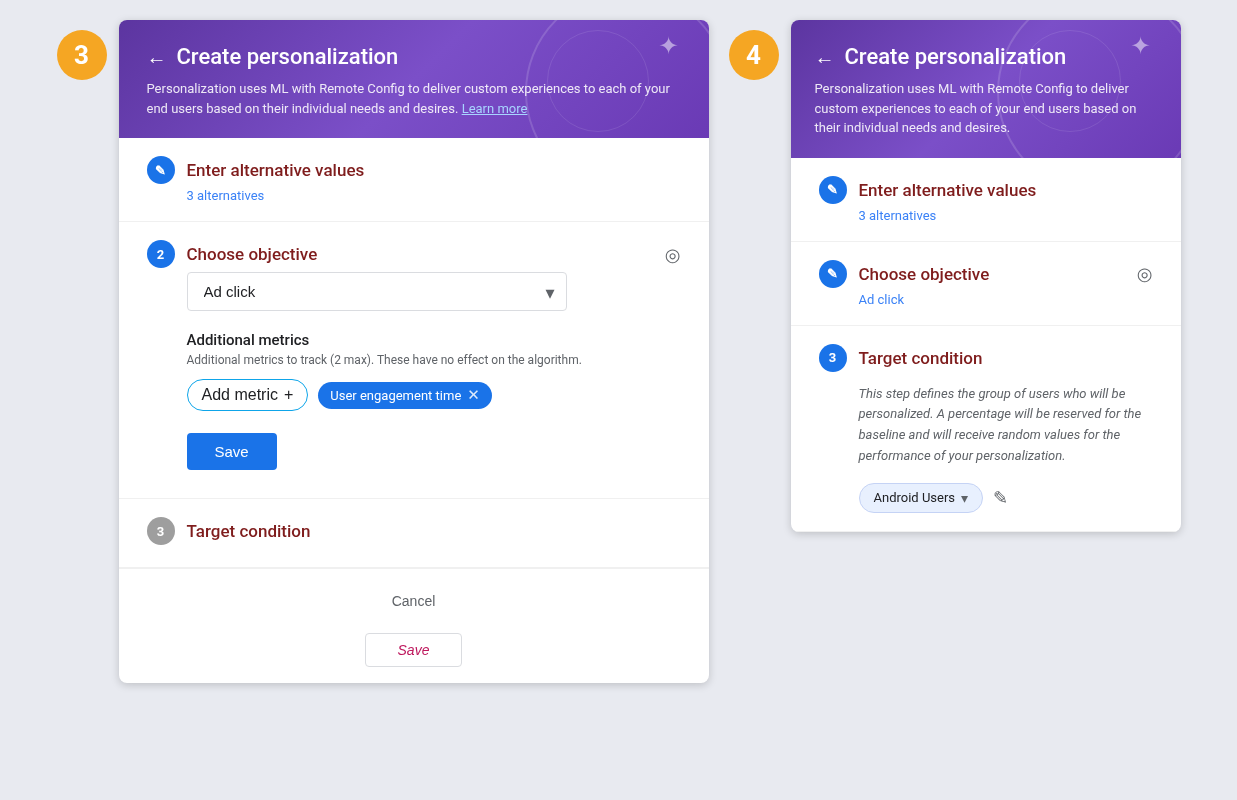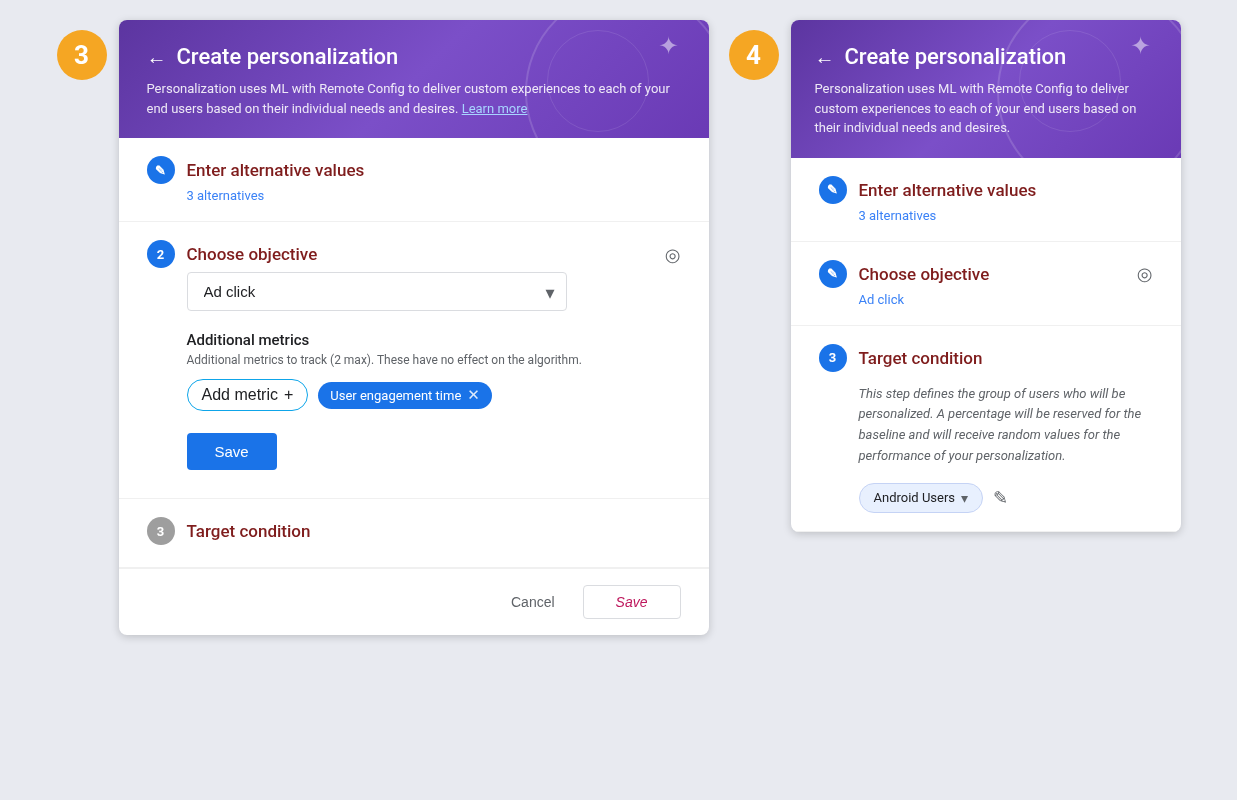--- a/index.html
+++ b/index.html
@@ -267,20 +267,21 @@
       display: inline-block;
     }
 
     .panel-footer {
       display: flex;
       justify-content: flex-end;
       align-items: center;
       gap: 16px;
       padding: 16px 28px;
       border-top: 1px solid #f0f0f0;
+      flex-direction: column;
     }
 
     .cancel-btn {
       background: none;
       border: none;
       font-size: 14px;
       color: #5f6368;
       cursor: pointer;
       padding: 8px 12px;
     }

